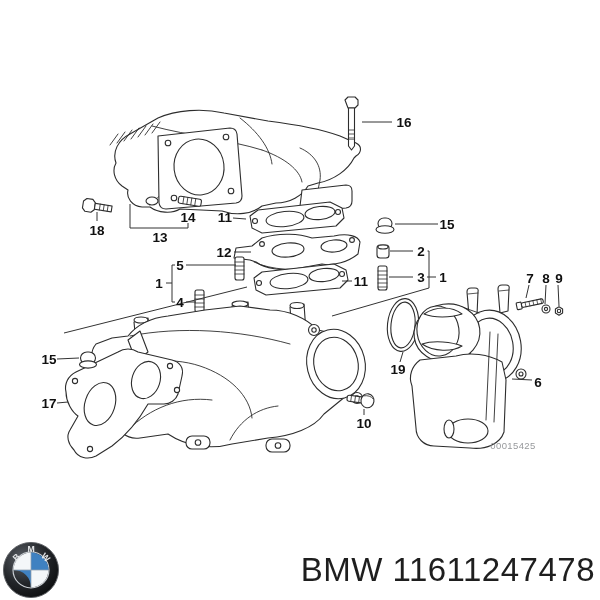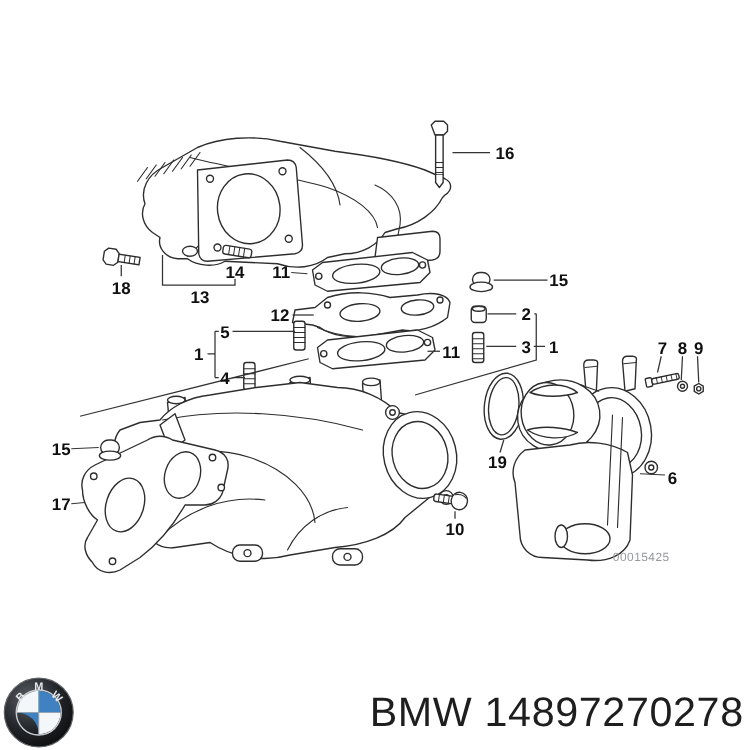--- a/index.html
+++ b/index.html
@@ -306,15 +306,15 @@
         <path d="M30,12 L30,48 M12,30 L48,30" stroke="#93a3b1" stroke-width="0.8" fill="none"></path>
       </g>
       <g fill="#e6e8ea" font-size="9" font-weight="bold" text-anchor="middle">
         <text transform="translate(17,19) rotate(-45)">B</text>
         <text transform="translate(30,11.5)">M</text>
         <text transform="translate(43,19) rotate(45)">W</text>
       </g>
     </svg>
   </div>
 
-  <div class="footer-text"><span>BMW</span> <span>14897270278</span></div>
+  <div class="footer-text"><span>BMW</span> <span>11611247478</span></div>
 
 </div>
 
 </body></html>

